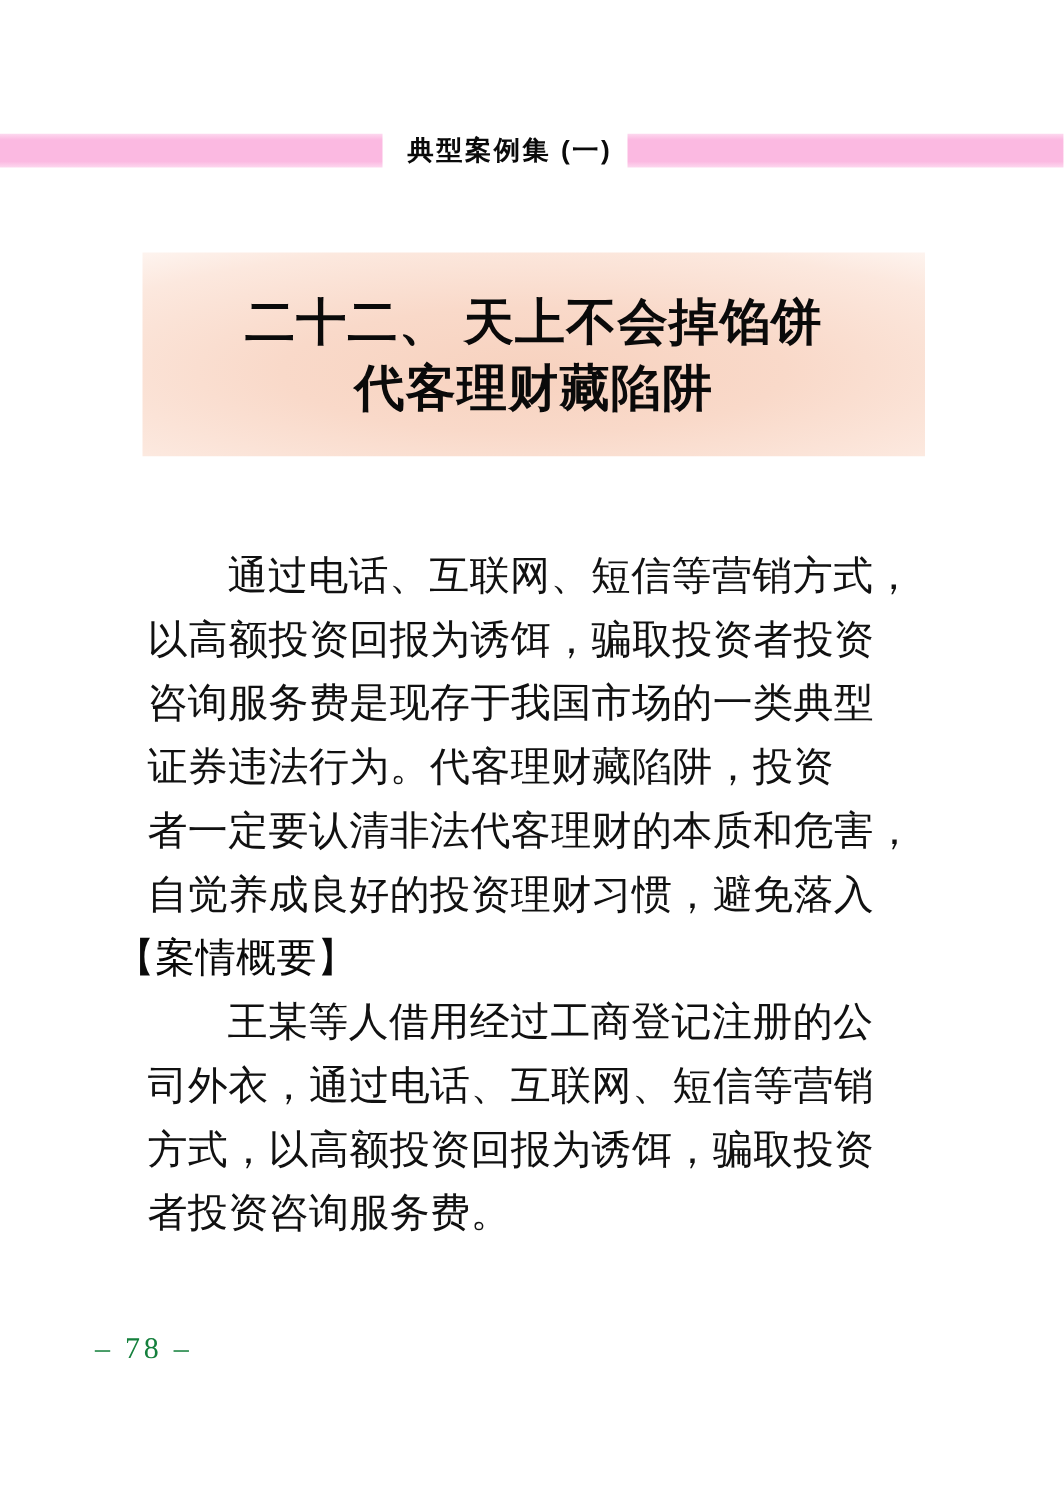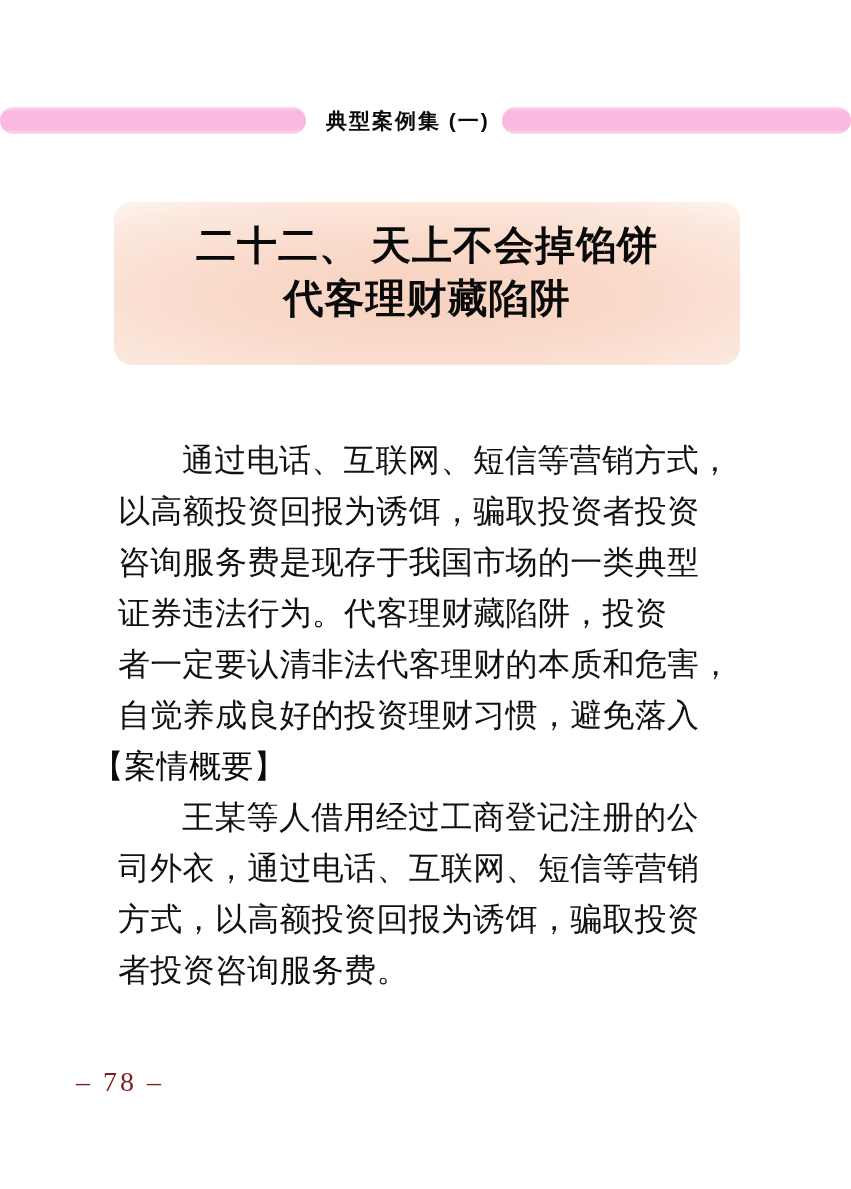--- a/index.html
+++ b/index.html
@@ -1,15 +1,15 @@
 <!DOCTYPE html>
 <html><head>
 <meta charset="utf-8">
 <style>
-  * { margin: 0; padding: 0; box-sizing: border-box; border-radius: 18px; }
+  * { margin: 0; padding: 0; box-sizing: border-box; }
   html, body { background: #ffffff; }
   .page {
     position: relative;
     width: 851px;
     height: 1189px;
     background: #ffffff;
     overflow: hidden;
     font-family: "Liberation Serif", "DejaVu Serif", serif;
     color: #0d0d0d;
   }
@@ -49,21 +49,21 @@
     text-align: center;
   }
   .title-line {
     font-weight: 700;
     font-size: 40px;
     line-height: 53px;
     letter-spacing: 1px;
     white-space: nowrap;
     color: #0a0a0a;
   }
-  .title-line.first { padding-top: 17px; }
+  .title-line.first { padding-top: 29px; }
 
   
   .body-text {
     position: absolute;
     left: 118px; top: 407px;
     width: 600px;
     margin-top: 28px;
   }
   .line {
     font-size: 32px;
@@ -80,24 +80,24 @@
     letter-spacing: 0.3px;
     white-space: nowrap;
     margin-left: -26px;
     color: #0a0a0a;
   }
 
   
   .page-number {
     position: absolute;
     left: 76px; top: 1066px;
-    font-size: 28px;
+    font-size: 24px;
     letter-spacing: 3px;
     white-space: nowrap;
-    color: #7f1d1d;
+    color: #15803d;
   }
 </style>
 </head>
 <body>
 
 <div class="page">
 
   <div class="running-header">
     <div class="header-bar left"></div>
     <div class="header-title">典型案例集 (一)</div>

